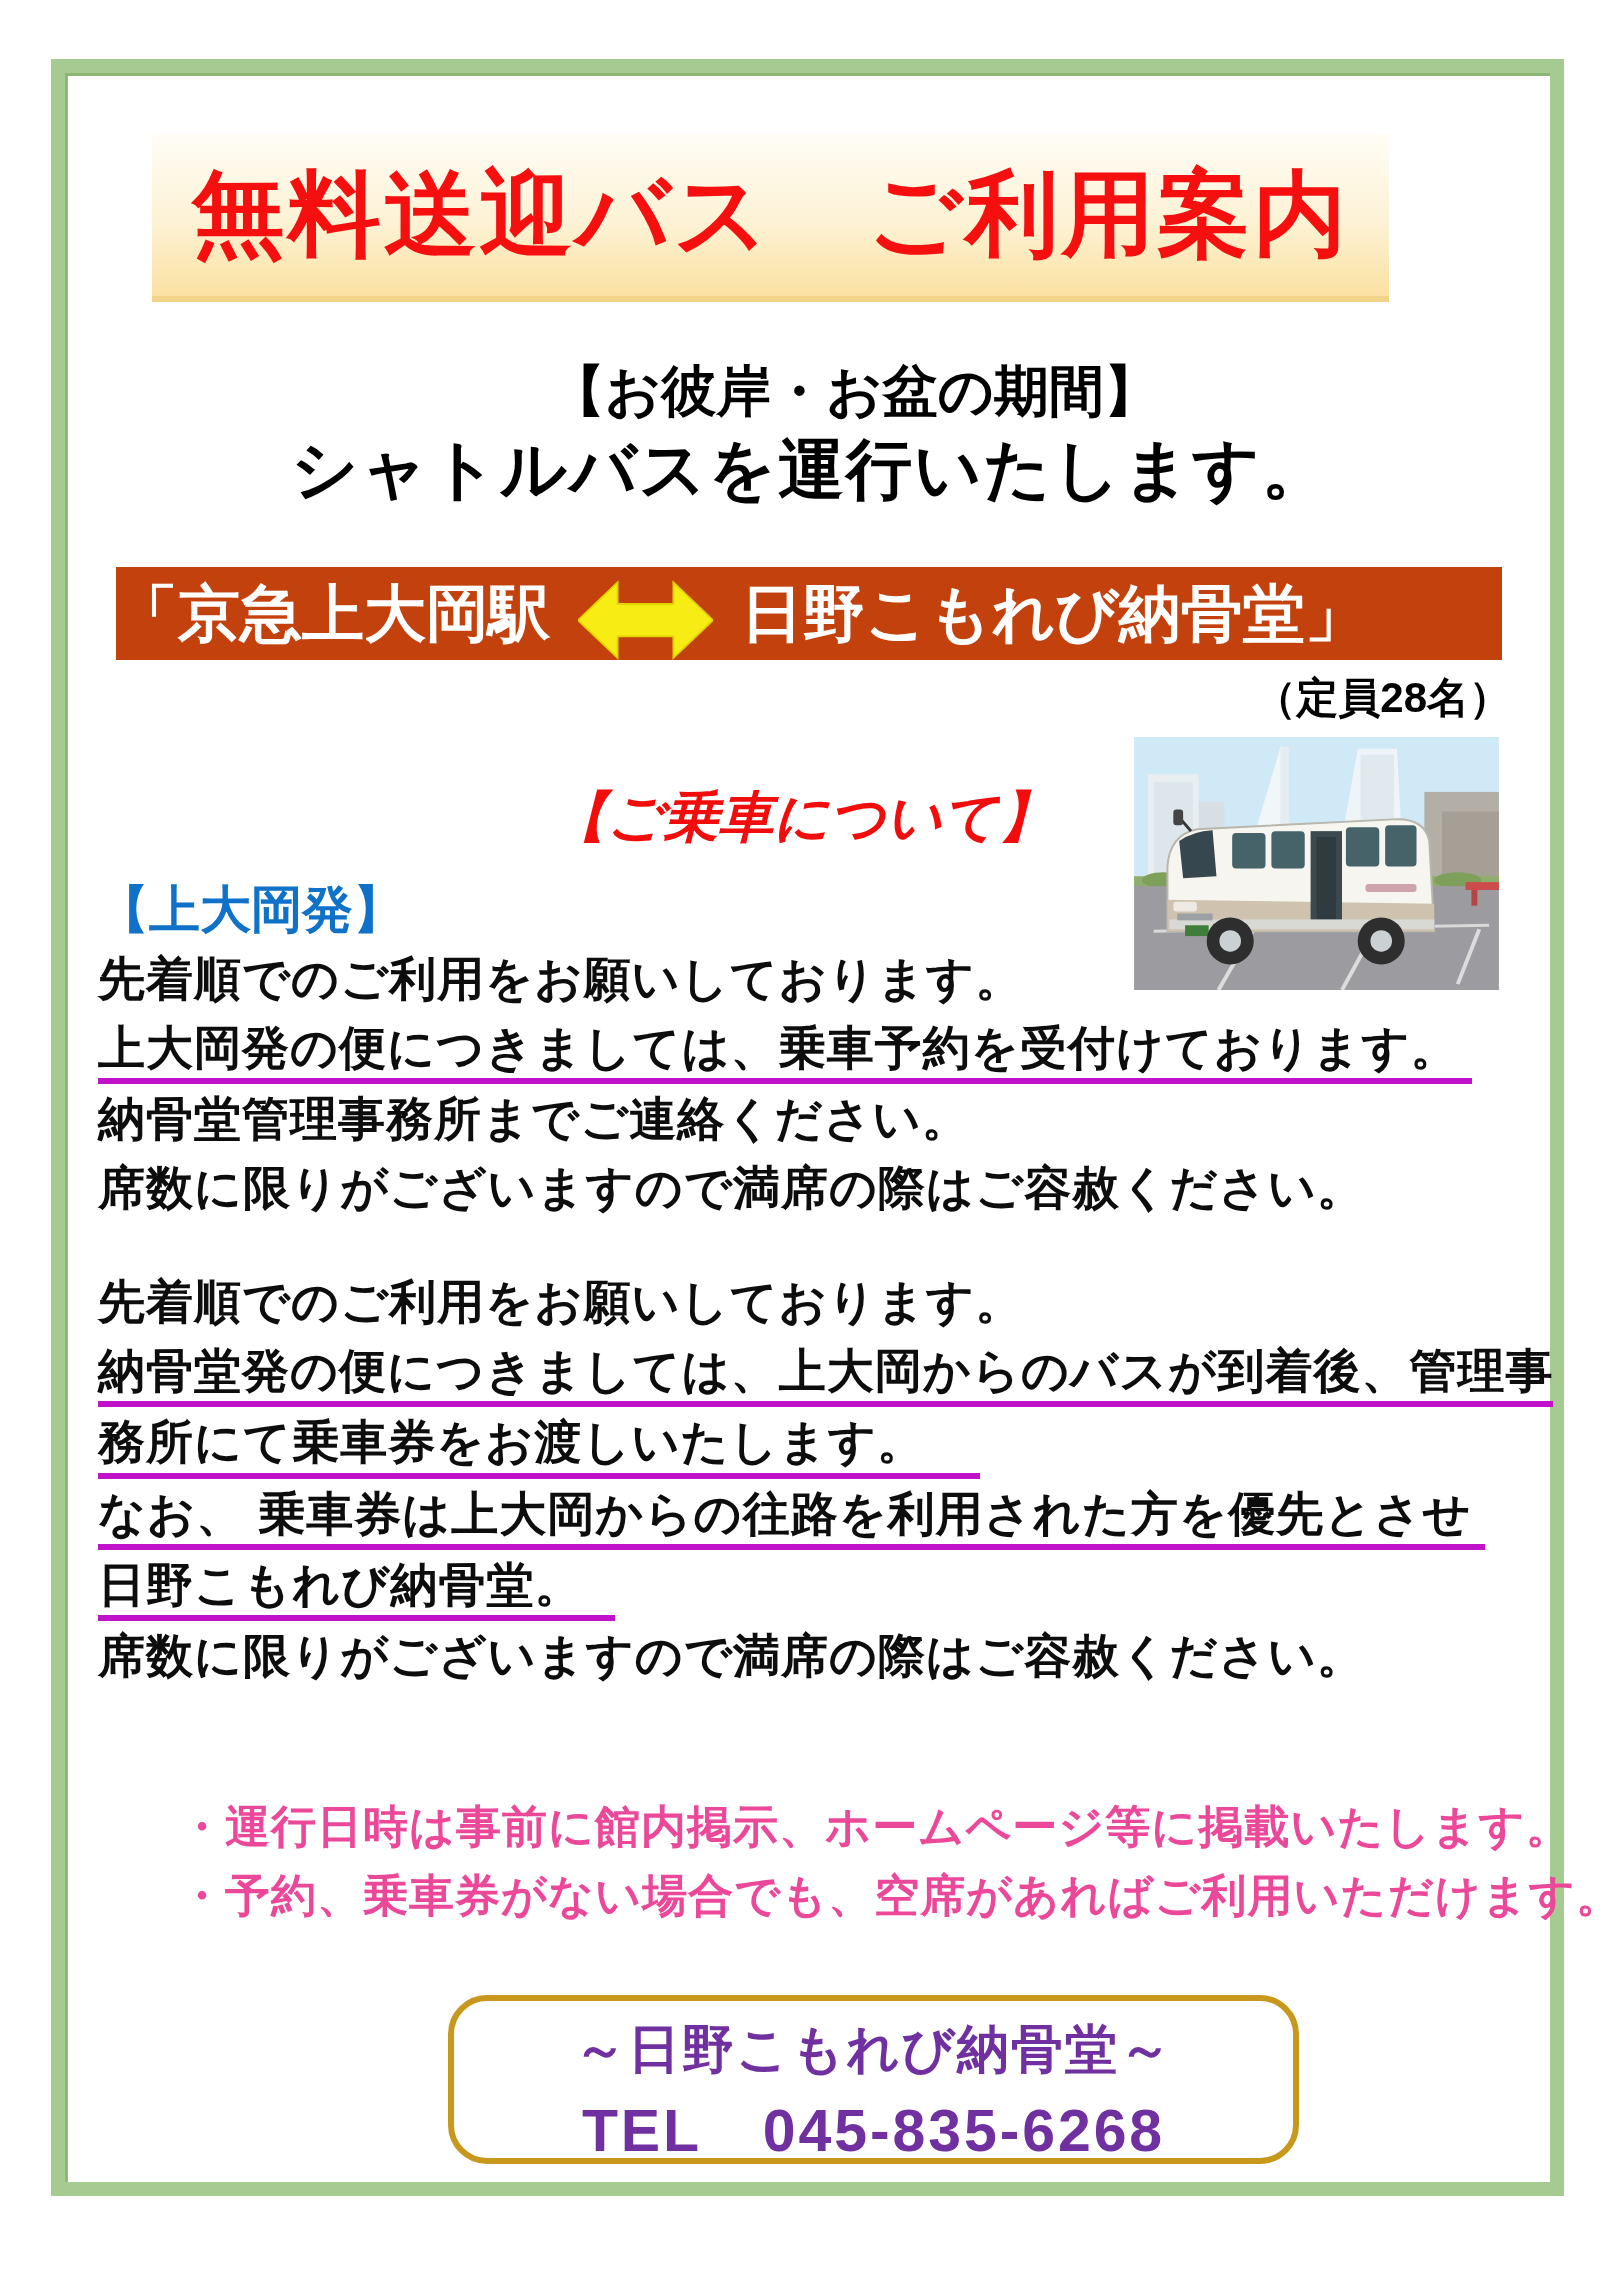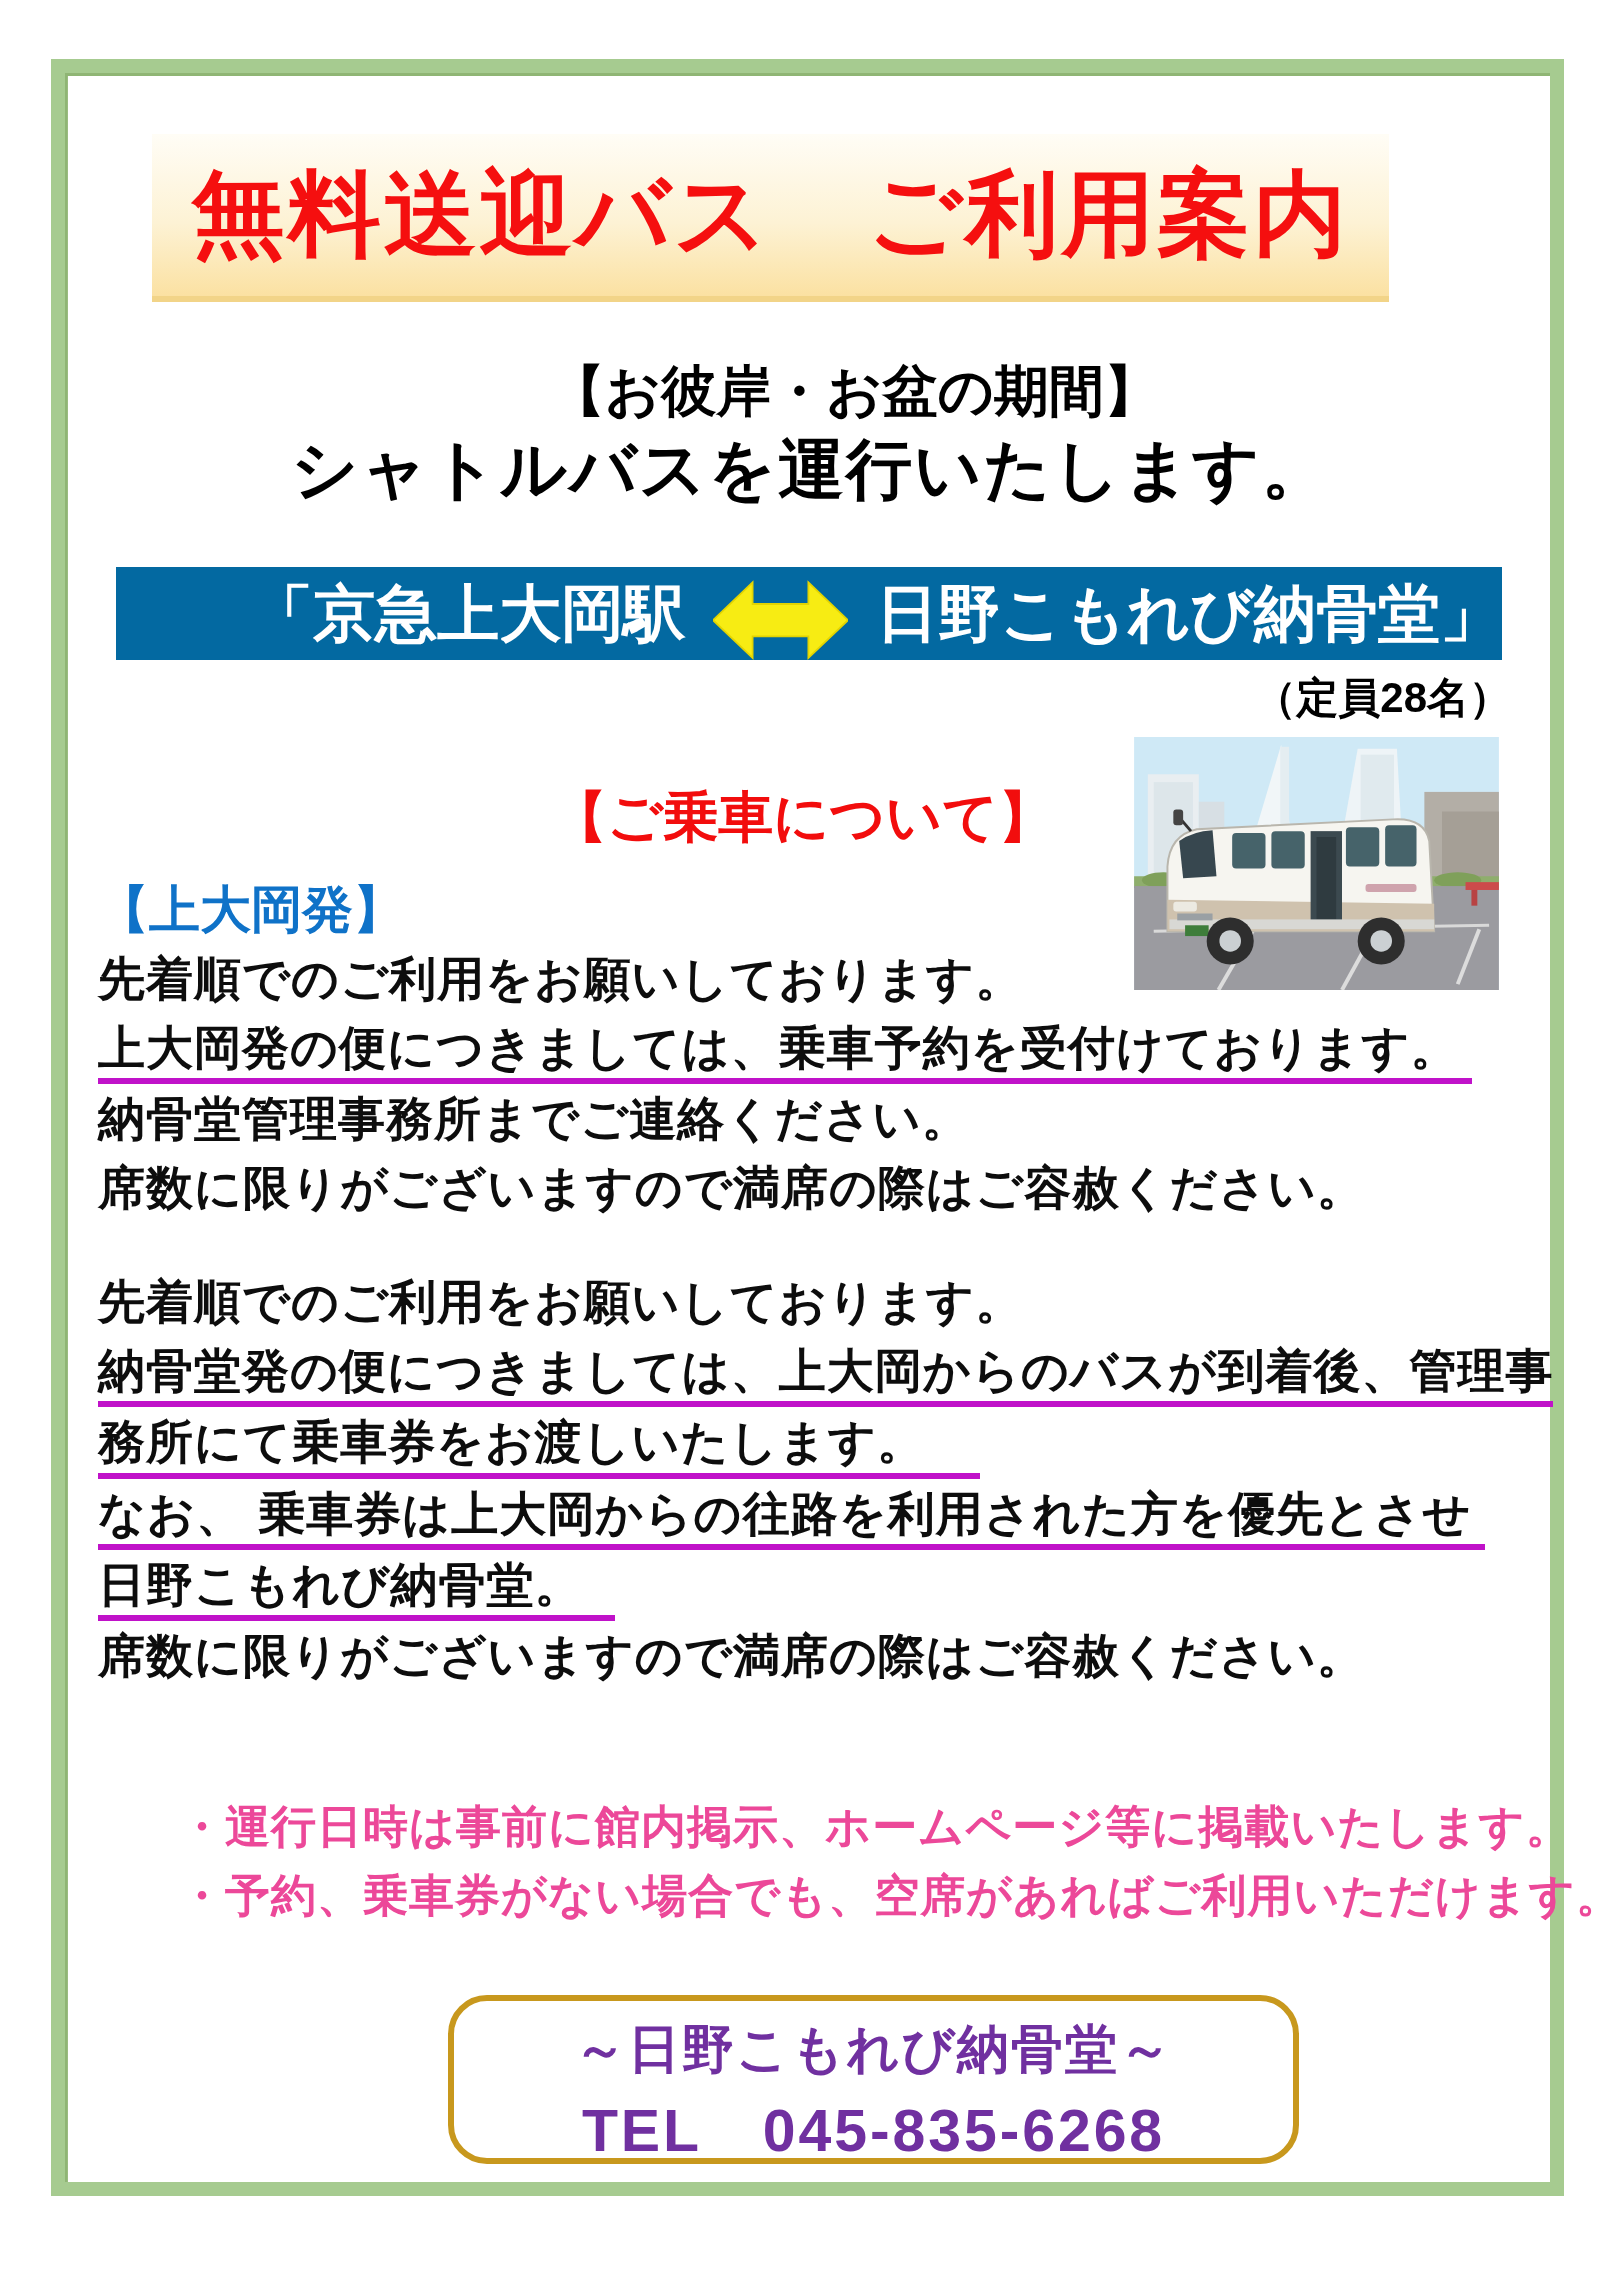--- a/index.html
+++ b/index.html
@@ -28,29 +28,29 @@
     position:absolute;left:0;top:355px;width:1621px;text-align:center;
     font-size:55px;font-weight:bold;color:#000;padding-left:44px;
   }
   .announce{
     position:absolute;left:0;top:425px;width:1621px;text-align:center;
     font-size:66px;font-weight:bold;color:#000;letter-spacing:2px;
   }
   
   .route-banner{
     position:absolute;left:116px;top:567px;width:1386px;height:93px;
-    background:#0369a1;display:flex;align-items:center;justify-content:flex-end;gap:28px;
+    background:#c2410c;display:flex;align-items:center;justify-content:flex-start;gap:28px;
   }
   .route-banner .rt{font-size:62px;font-weight:bold;color:#ffffff;white-space:nowrap;}
   .route-arrow{width:135px;height:74px;flex:0 0 auto;}
   .capacity{
     position:absolute;right:110px;top:670px;font-size:42px;font-weight:bold;color:#000;
   }
   .boarding-heading{
-    position:absolute;left:552px;top:781px;font-size:55px;font-weight:bold;color:#f20d0d;white-space:nowrap;
+    position:absolute;left:552px;top:781px;font-size:55px;font-weight:bold;color:#f20d0d;white-space:nowrap;font-style:italic;
   }
   .bus-photo{
     position:absolute;left:1134px;top:737px;width:365px;height:253px;
   }
   .bus-photo svg{display:block;width:100%;height:100%;}
   
   .section{position:absolute;left:98px;width:1431px;}
   .sec-kamiooka{top:875px;}
   .sec-noukotsudou{top:1267px;}
   .sec-heading{font-size:51px;font-weight:bold;color:#0f72c8;line-height:69px;white-space:nowrap;}

